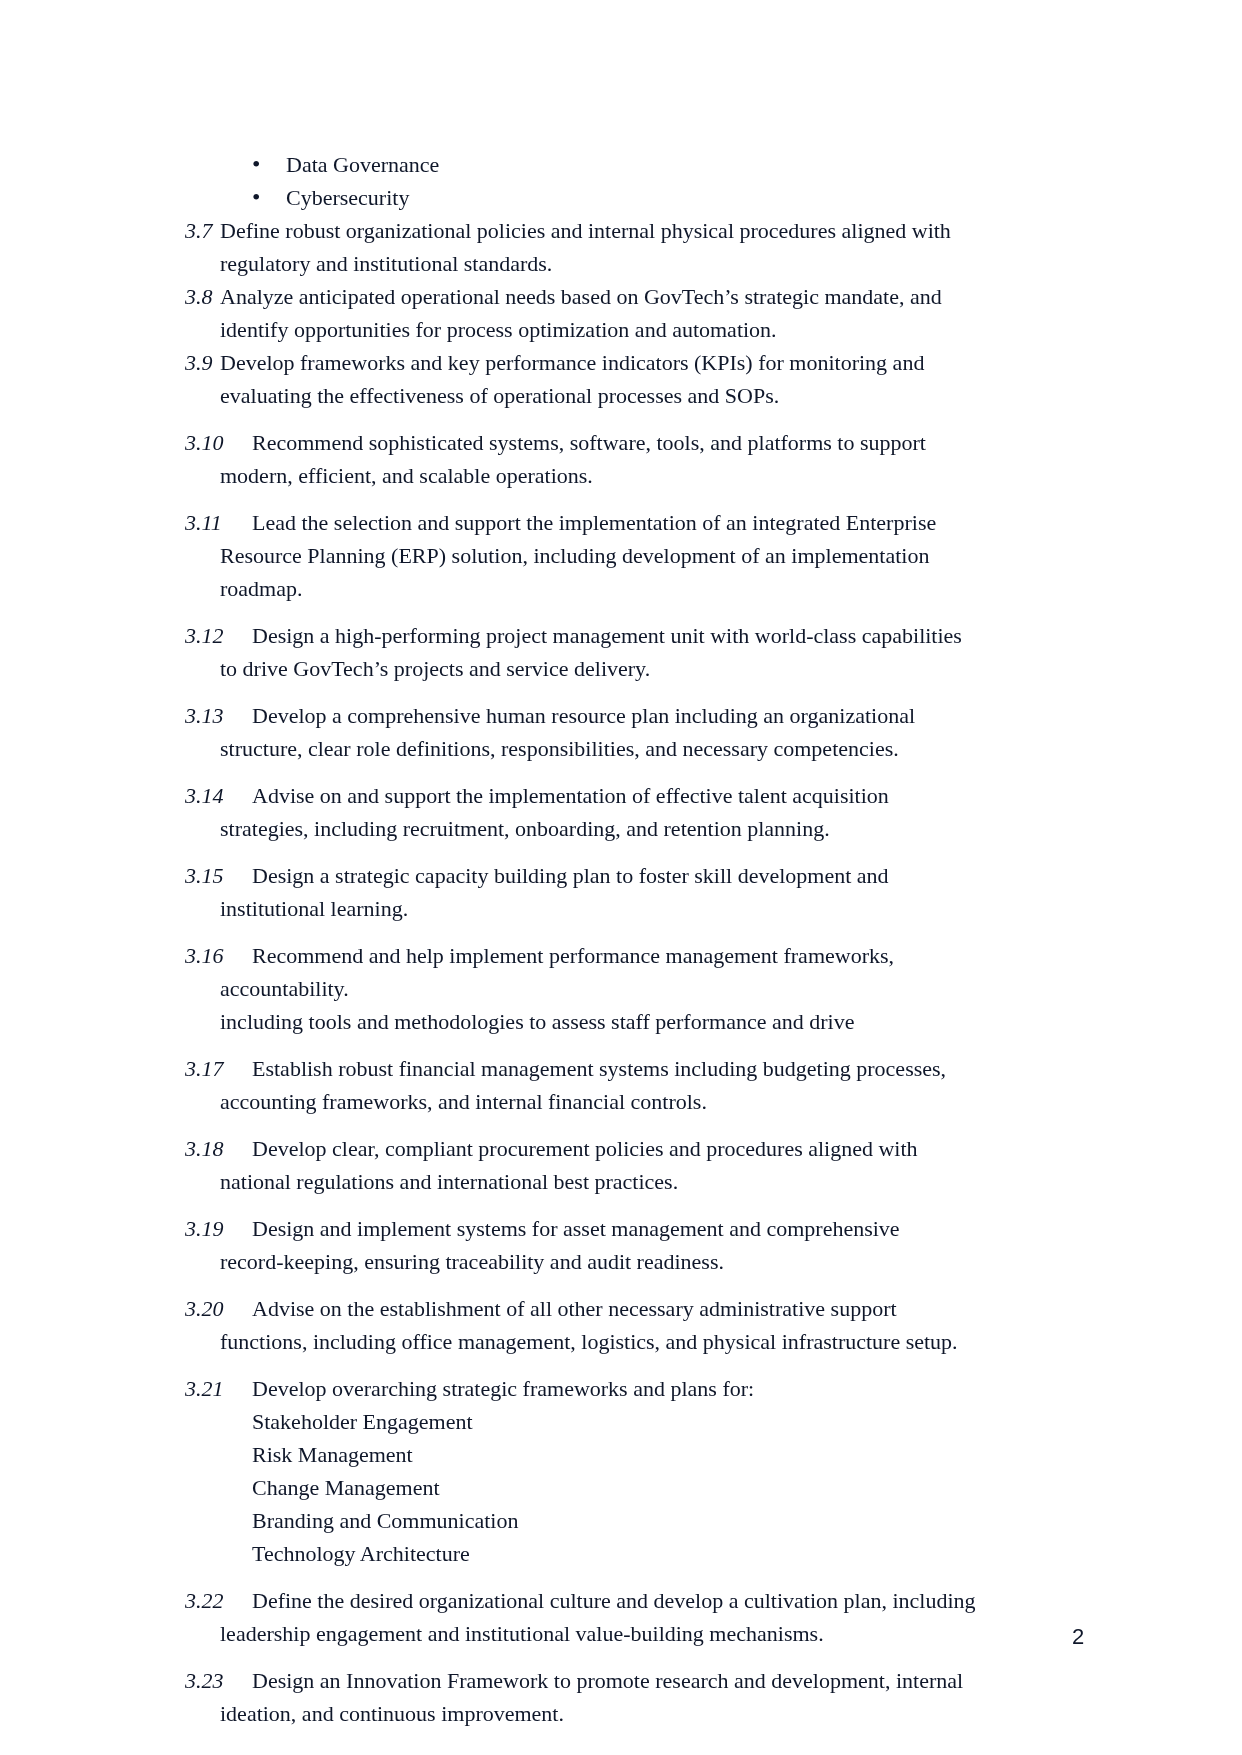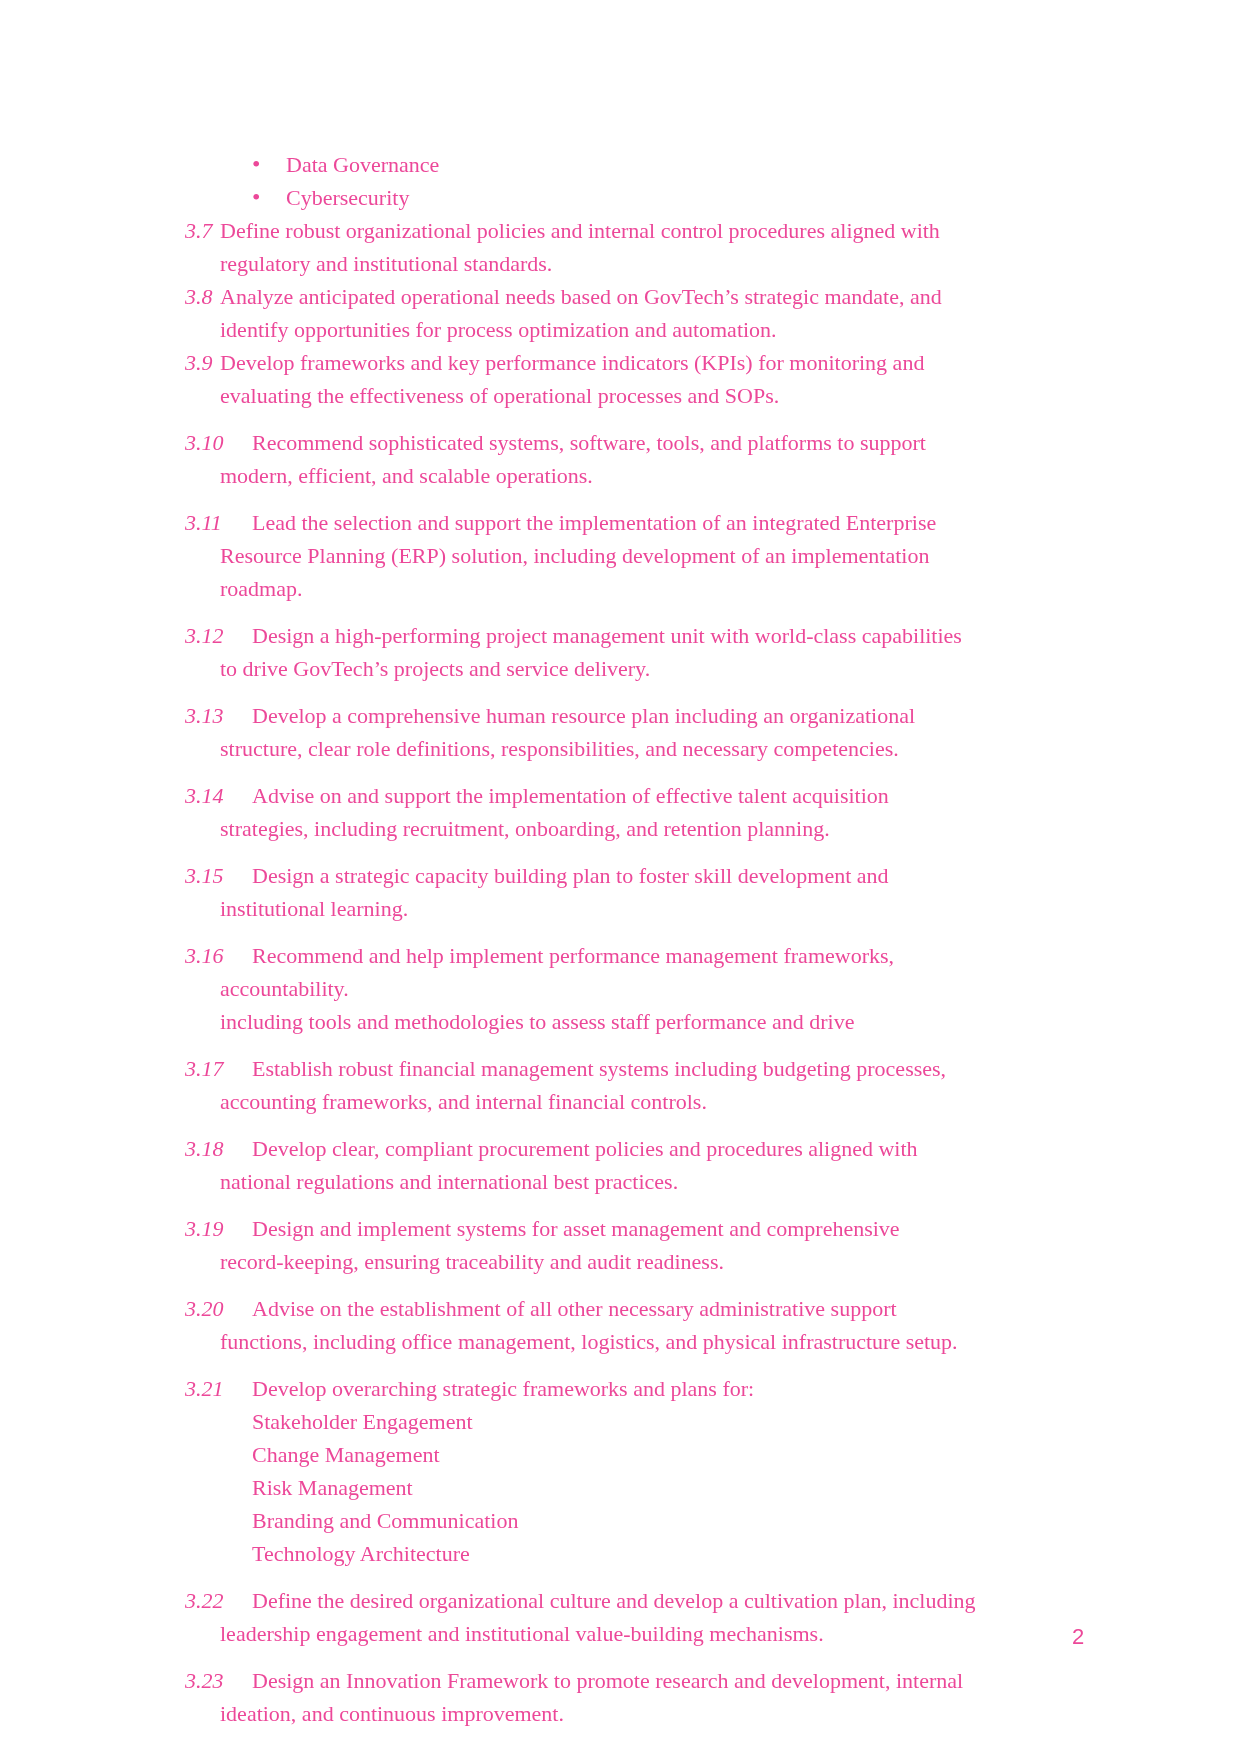--- a/index.html
+++ b/index.html
@@ -1,21 +1,21 @@
 <!DOCTYPE html>
 <html><head>
 <meta charset="utf-8">
 <style>
   html, body { margin: 0; padding: 0; background: #ffffff; }
   .page {
     position: relative;
     width: 1242px;
     height: 1755px;
     background: #ffffff;
-    color: #ec4899;
+    color: #0f172a;
     font-family: "Liberation Serif", serif;
     font-size: 22px;
     line-height: 33px;
     overflow: hidden;
   }
   .doc-body {
     position: absolute;
     top: 148px;
     left: 0;
     width: 100%;
@@ -50,21 +50,21 @@
     line-height: 26px;
   }
 </style>
 </head>
 <body>
 
 <div class="page">
   <div class="doc-body">
       <div class="line bullet-line"><span class="bullet-dot">•</span><span>Data Governance</span></div>
       <div class="line bullet-line"><span class="bullet-dot">•</span><span>Cybersecurity</span></div>
-      <div class="line t-short"><span class="num">3.7</span><span>Define robust organizational policies and internal control procedures aligned with</span></div>
+      <div class="line t-short"><span class="num">3.7</span><span>Define robust organizational policies and internal physical procedures aligned with</span></div>
       <div class="line cont">regulatory and institutional standards.</div>
       <div class="line t-short"><span class="num">3.8</span><span>Analyze anticipated operational needs based on GovTech’s strategic mandate, and</span></div>
       <div class="line cont">identify opportunities for process optimization and automation.</div>
       <div class="line t-short"><span class="num">3.9</span><span>Develop frameworks and key performance indicators (KPIs) for monitoring and</span></div>
       <div class="line cont">evaluating the effectiveness of operational processes and SOPs.</div>
       <div class="line t-long"><span class="num">3.10</span><span>Recommend sophisticated systems, software, tools, and platforms to support</span></div>
       <div class="line cont">modern, efficient, and scalable operations.</div>
       <div class="line t-long"><span class="num">3.11</span><span>Lead the selection and support the implementation of an integrated Enterprise</span></div>
       <div class="line cont">Resource Planning (ERP) solution, including development of an implementation</div>
       <div class="line cont">roadmap.</div>
@@ -82,22 +82,22 @@
       <div class="line t-long"><span class="num">3.17</span><span>Establish robust financial management systems including budgeting processes,</span></div>
       <div class="line cont">accounting frameworks, and internal financial controls.</div>
       <div class="line t-long"><span class="num">3.18</span><span>Develop clear, compliant procurement policies and procedures aligned with</span></div>
       <div class="line cont">national regulations and international best practices.</div>
       <div class="line t-long"><span class="num">3.19</span><span>Design and implement systems for asset management and comprehensive</span></div>
       <div class="line cont">record-keeping, ensuring traceability and audit readiness.</div>
       <div class="line t-long"><span class="num">3.20</span><span>Advise on the establishment of all other necessary administrative support</span></div>
       <div class="line cont">functions, including office management, logistics, and physical infrastructure setup.</div>
       <div class="line t-long"><span class="num">3.21</span><span>Develop overarching strategic frameworks and plans for:</span></div>
       <div class="line sub">Stakeholder Engagement</div>
+      <div class="line sub">Risk Management</div>
       <div class="line sub">Change Management</div>
-      <div class="line sub">Risk Management</div>
       <div class="line sub">Branding and Communication</div>
       <div class="line sub">Technology Architecture</div>
       <div class="line t-long"><span class="num">3.22</span><span>Define the desired organizational culture and develop a cultivation plan, including</span></div>
       <div class="line cont">leadership engagement and institutional value-building mechanisms.</div>
       <div class="line t-long"><span class="num">3.23</span><span>Design an Innovation Framework to promote research and development, internal</span></div>
       <div class="line cont">ideation, and continuous improvement.</div>
     </div>
   <div class="page-num">2</div>
 </div>
 

